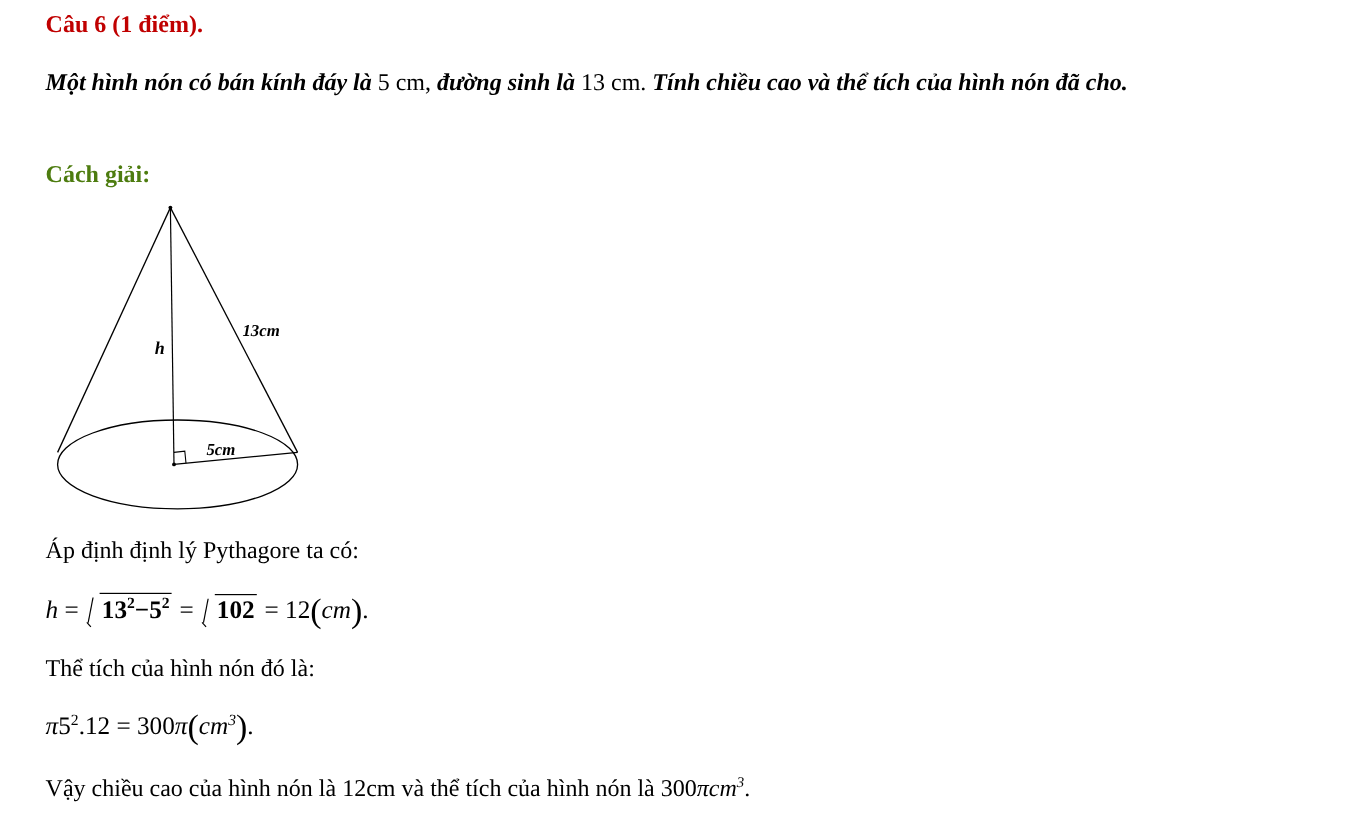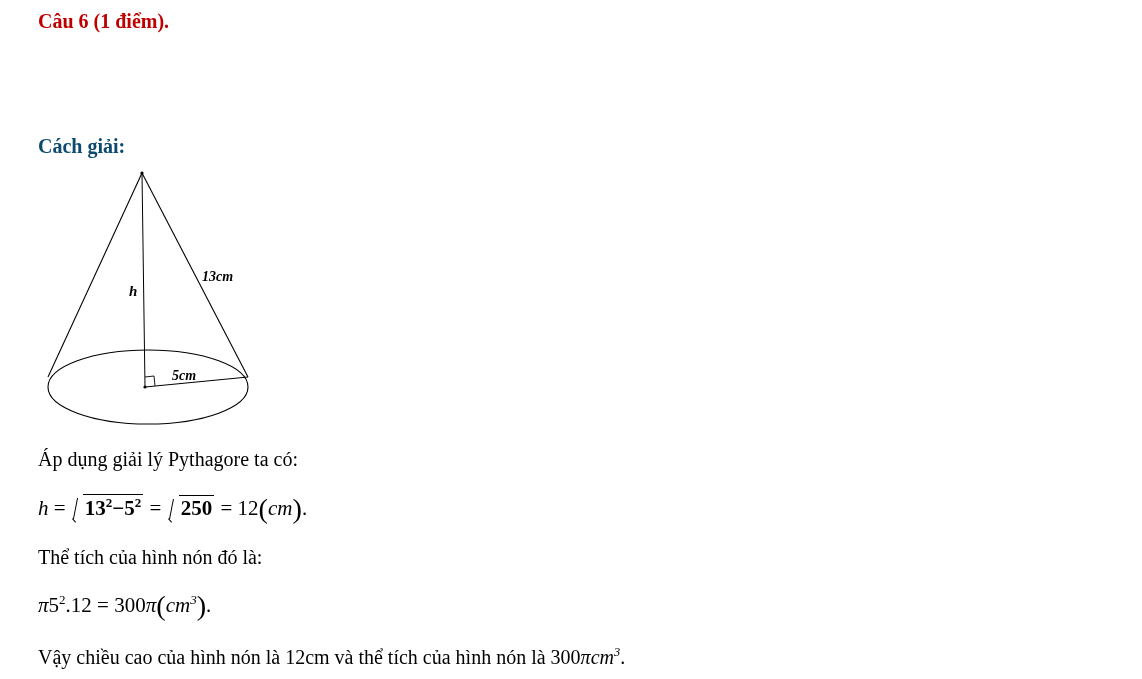--- a/index.html
+++ b/index.html
@@ -46,21 +46,21 @@
   .q-body .plain {
     font-style: normal;
     font-weight: normal;
   }
   .cach-giai {
     position: absolute;
     left: 38px;
     top: 135px;
     font-size: 20px;
     font-weight: bold;
-    color: #0c4a6e;
+    color: #4d7c0f;
   }
   .figure {
     position: absolute;
     left: 30px;
     top: 165px;
     width: 280px;
     height: 265px;
   }
   .fig-label {
     position: absolute;
@@ -139,20 +139,27 @@
     font-weight: 300;
   }
 </style>
 </head>
 <body>
 
 <div class="page">
 
   <div class="q-title">Câu 6 (1 điểm).</div>
 
+  <div class="q-body">
+    <i>Một hình nón có bán kính đáy là</i>
+    <span class="plain">5 cm,</span>
+    <i>đường sinh là</i>
+    <span class="plain">13 cm.</span>
+    <i>Tính chiều cao và thể tích của hình nón đã cho.</i>
+  </div>
 
   <div class="cach-giai">Cách giải:</div>
 
   <div class="figure">
     <svg width="280" height="265" viewBox="0 0 280 265">
 
       <ellipse cx="118" cy="222" rx="100" ry="37" fill="none" stroke="#000" stroke-width="1.1"></ellipse>
 
       <line x1="112" y1="8" x2="18" y2="212" stroke="#000" stroke-width="1.1"></line>
 
@@ -165,28 +172,28 @@
       <polyline points="115,212 124,211 125,221" fill="none" stroke="#000" stroke-width="0.9"></polyline>
 
       <circle cx="112" cy="8" r="1.6" fill="#000"></circle>
       <circle cx="115" cy="222" r="1.6" fill="#000"></circle>
     </svg>
     <span class="fig-label lbl-slant">13cm</span>
     <span class="fig-label lbl-h">h</span>
     <span class="fig-label lbl-r">5cm</span>
   </div>
 
-  <div class="para p-pyth">Áp dụng giải lý Pythagore ta có:</div>
+  <div class="para p-pyth">Áp định định lý Pythagore ta có:</div>
 
   <div class="mathline m1">
     <span class="mi">h</span>
     <span>=</span>
     <span class="rad"><span class="radbody"><span>13</span><span class="sup">2</span><span>−</span><span>5</span><span class="sup">2</span></span></span>
     <span>=</span>
-    <span class="rad"><span class="radbody"><span>250</span></span></span>
+    <span class="rad"><span class="radbody"><span>102</span></span></span>
     <span>=</span>
     <span>12</span><span class="bigparen">(</span><span class="mi">cm</span><span class="bigparen">)</span><span>.</span>
   </div>
 
   <div class="para p-theTich">Thể tích của hình nón đó là:</div>
 
   <div class="mathline m2">
     <span class="mi">π</span><span>5</span><span class="sup">2</span><span>.12</span>
     <span>=</span>
     <span>300</span><span class="mi">π</span><span class="bigparen">(</span><span class="mi">cm</span><span class="sup mi">3</span><span class="bigparen">)</span><span>.</span>

